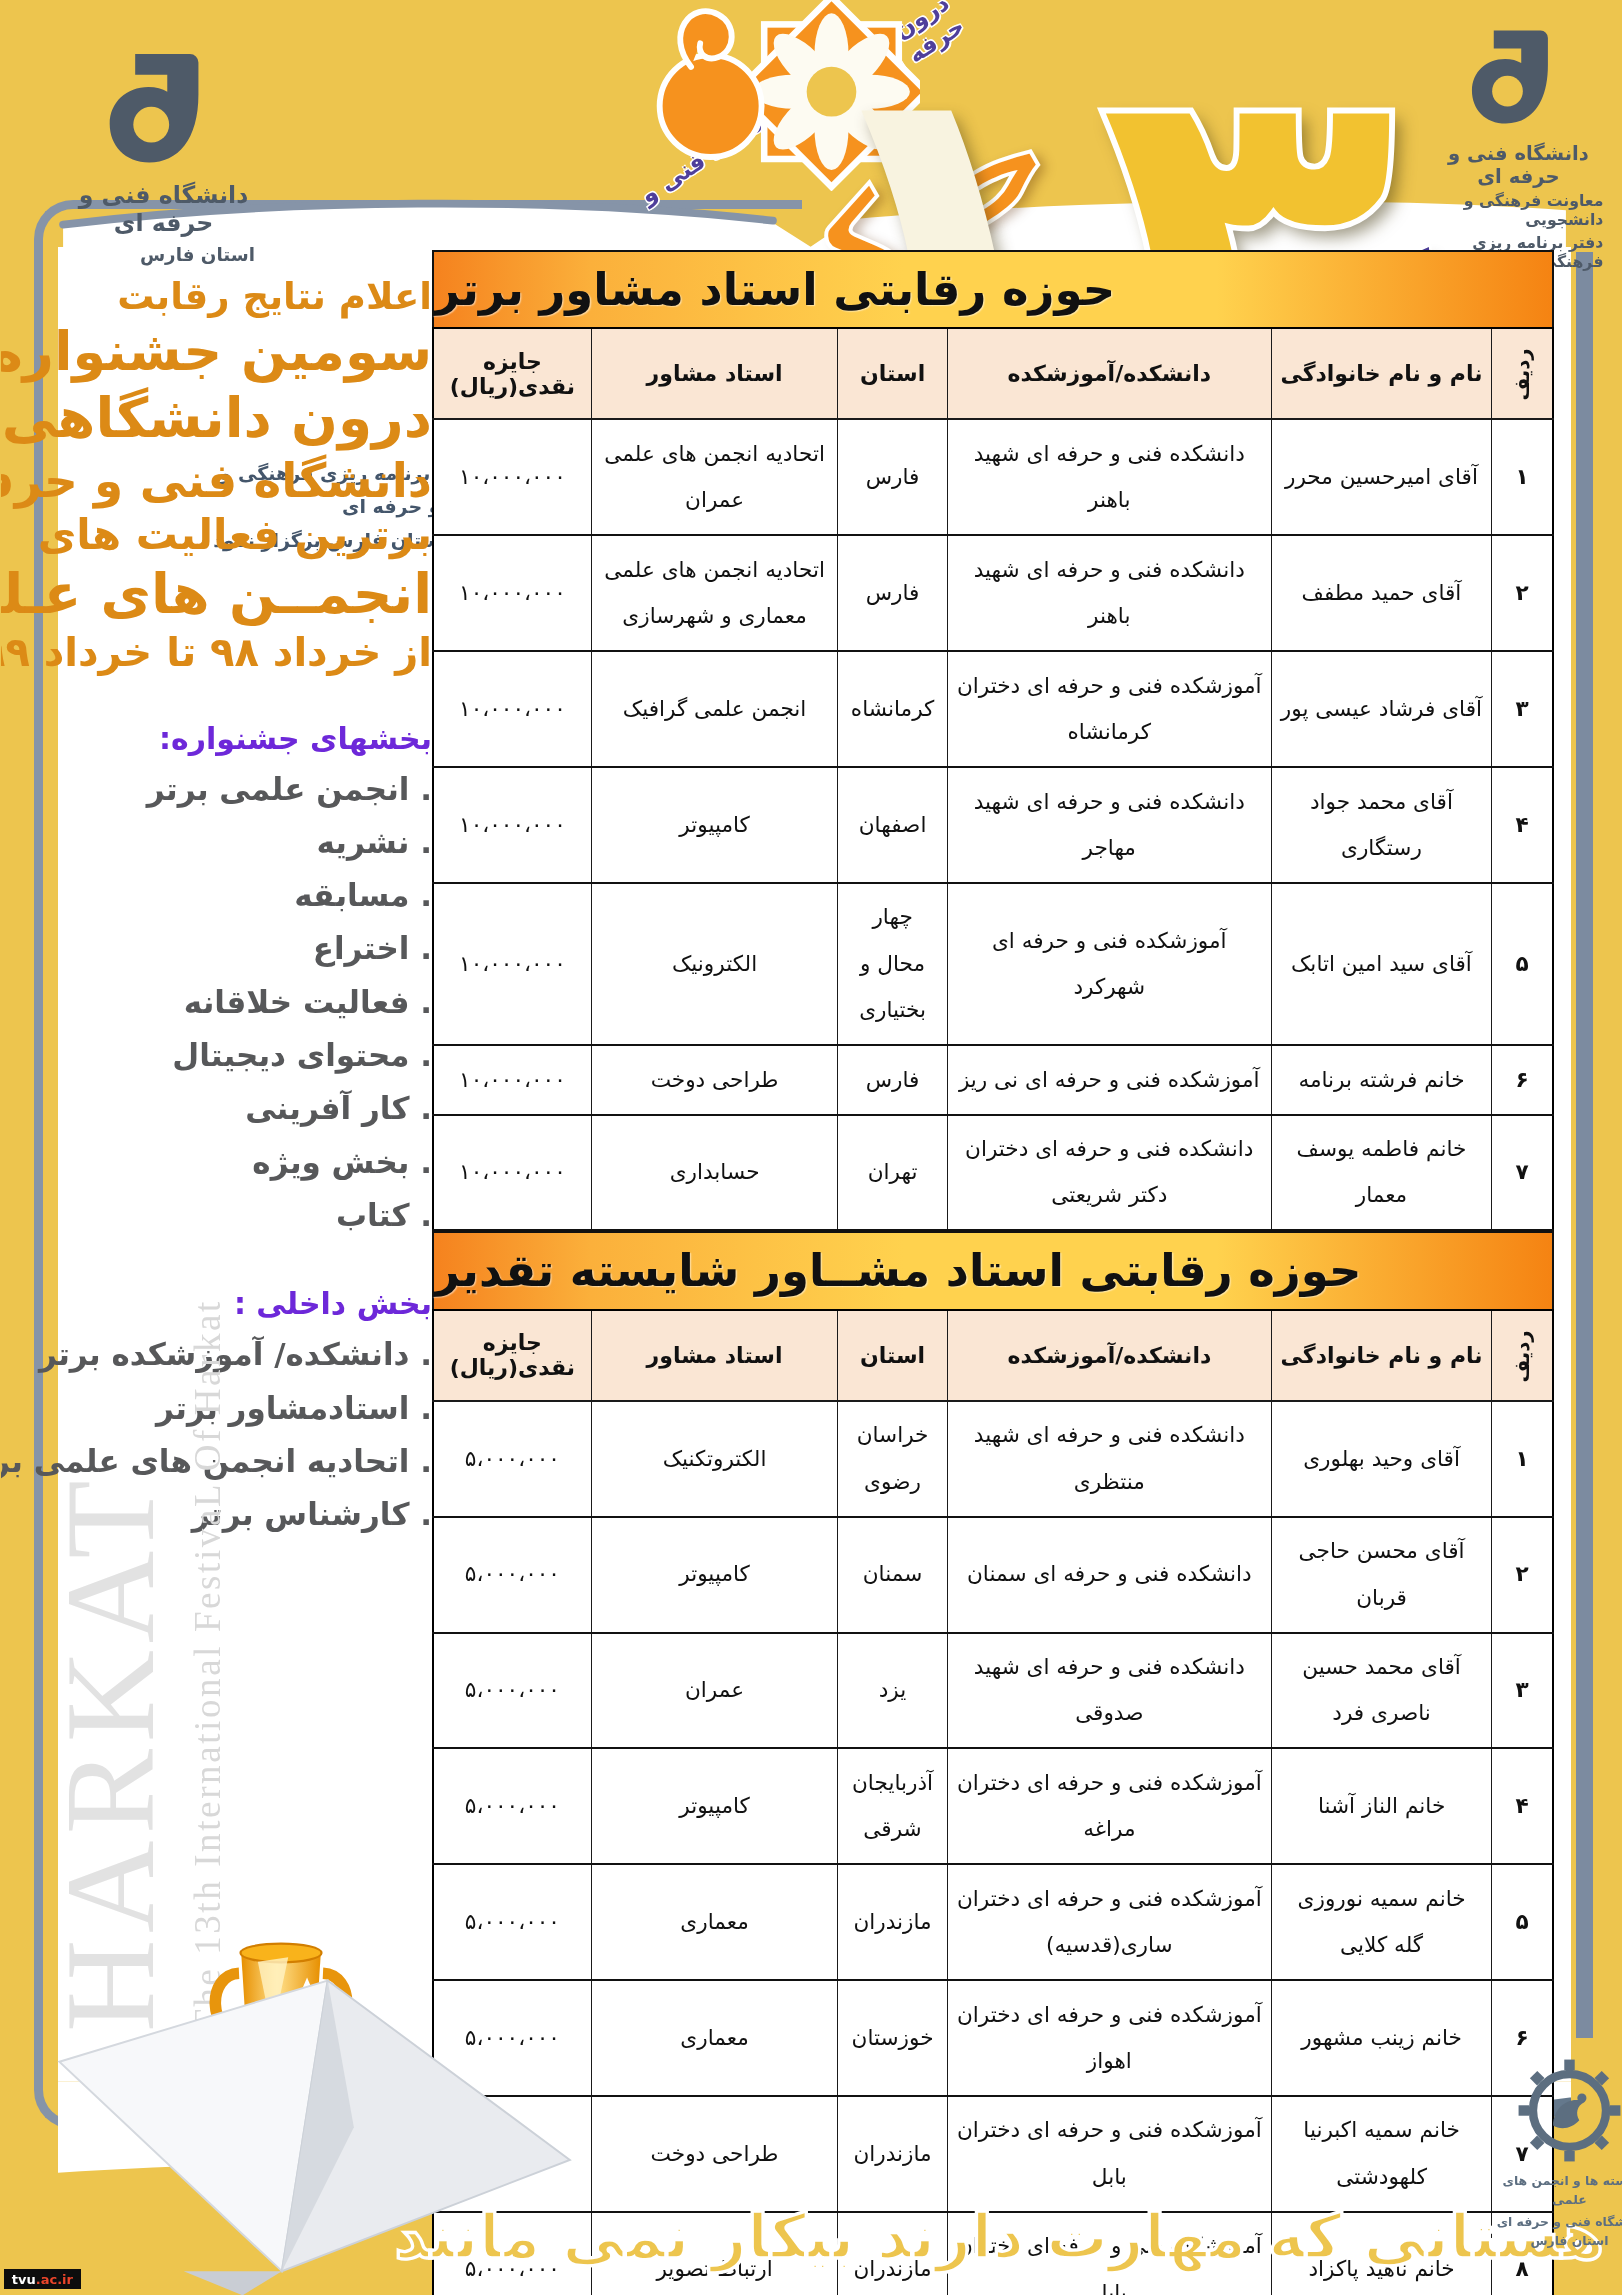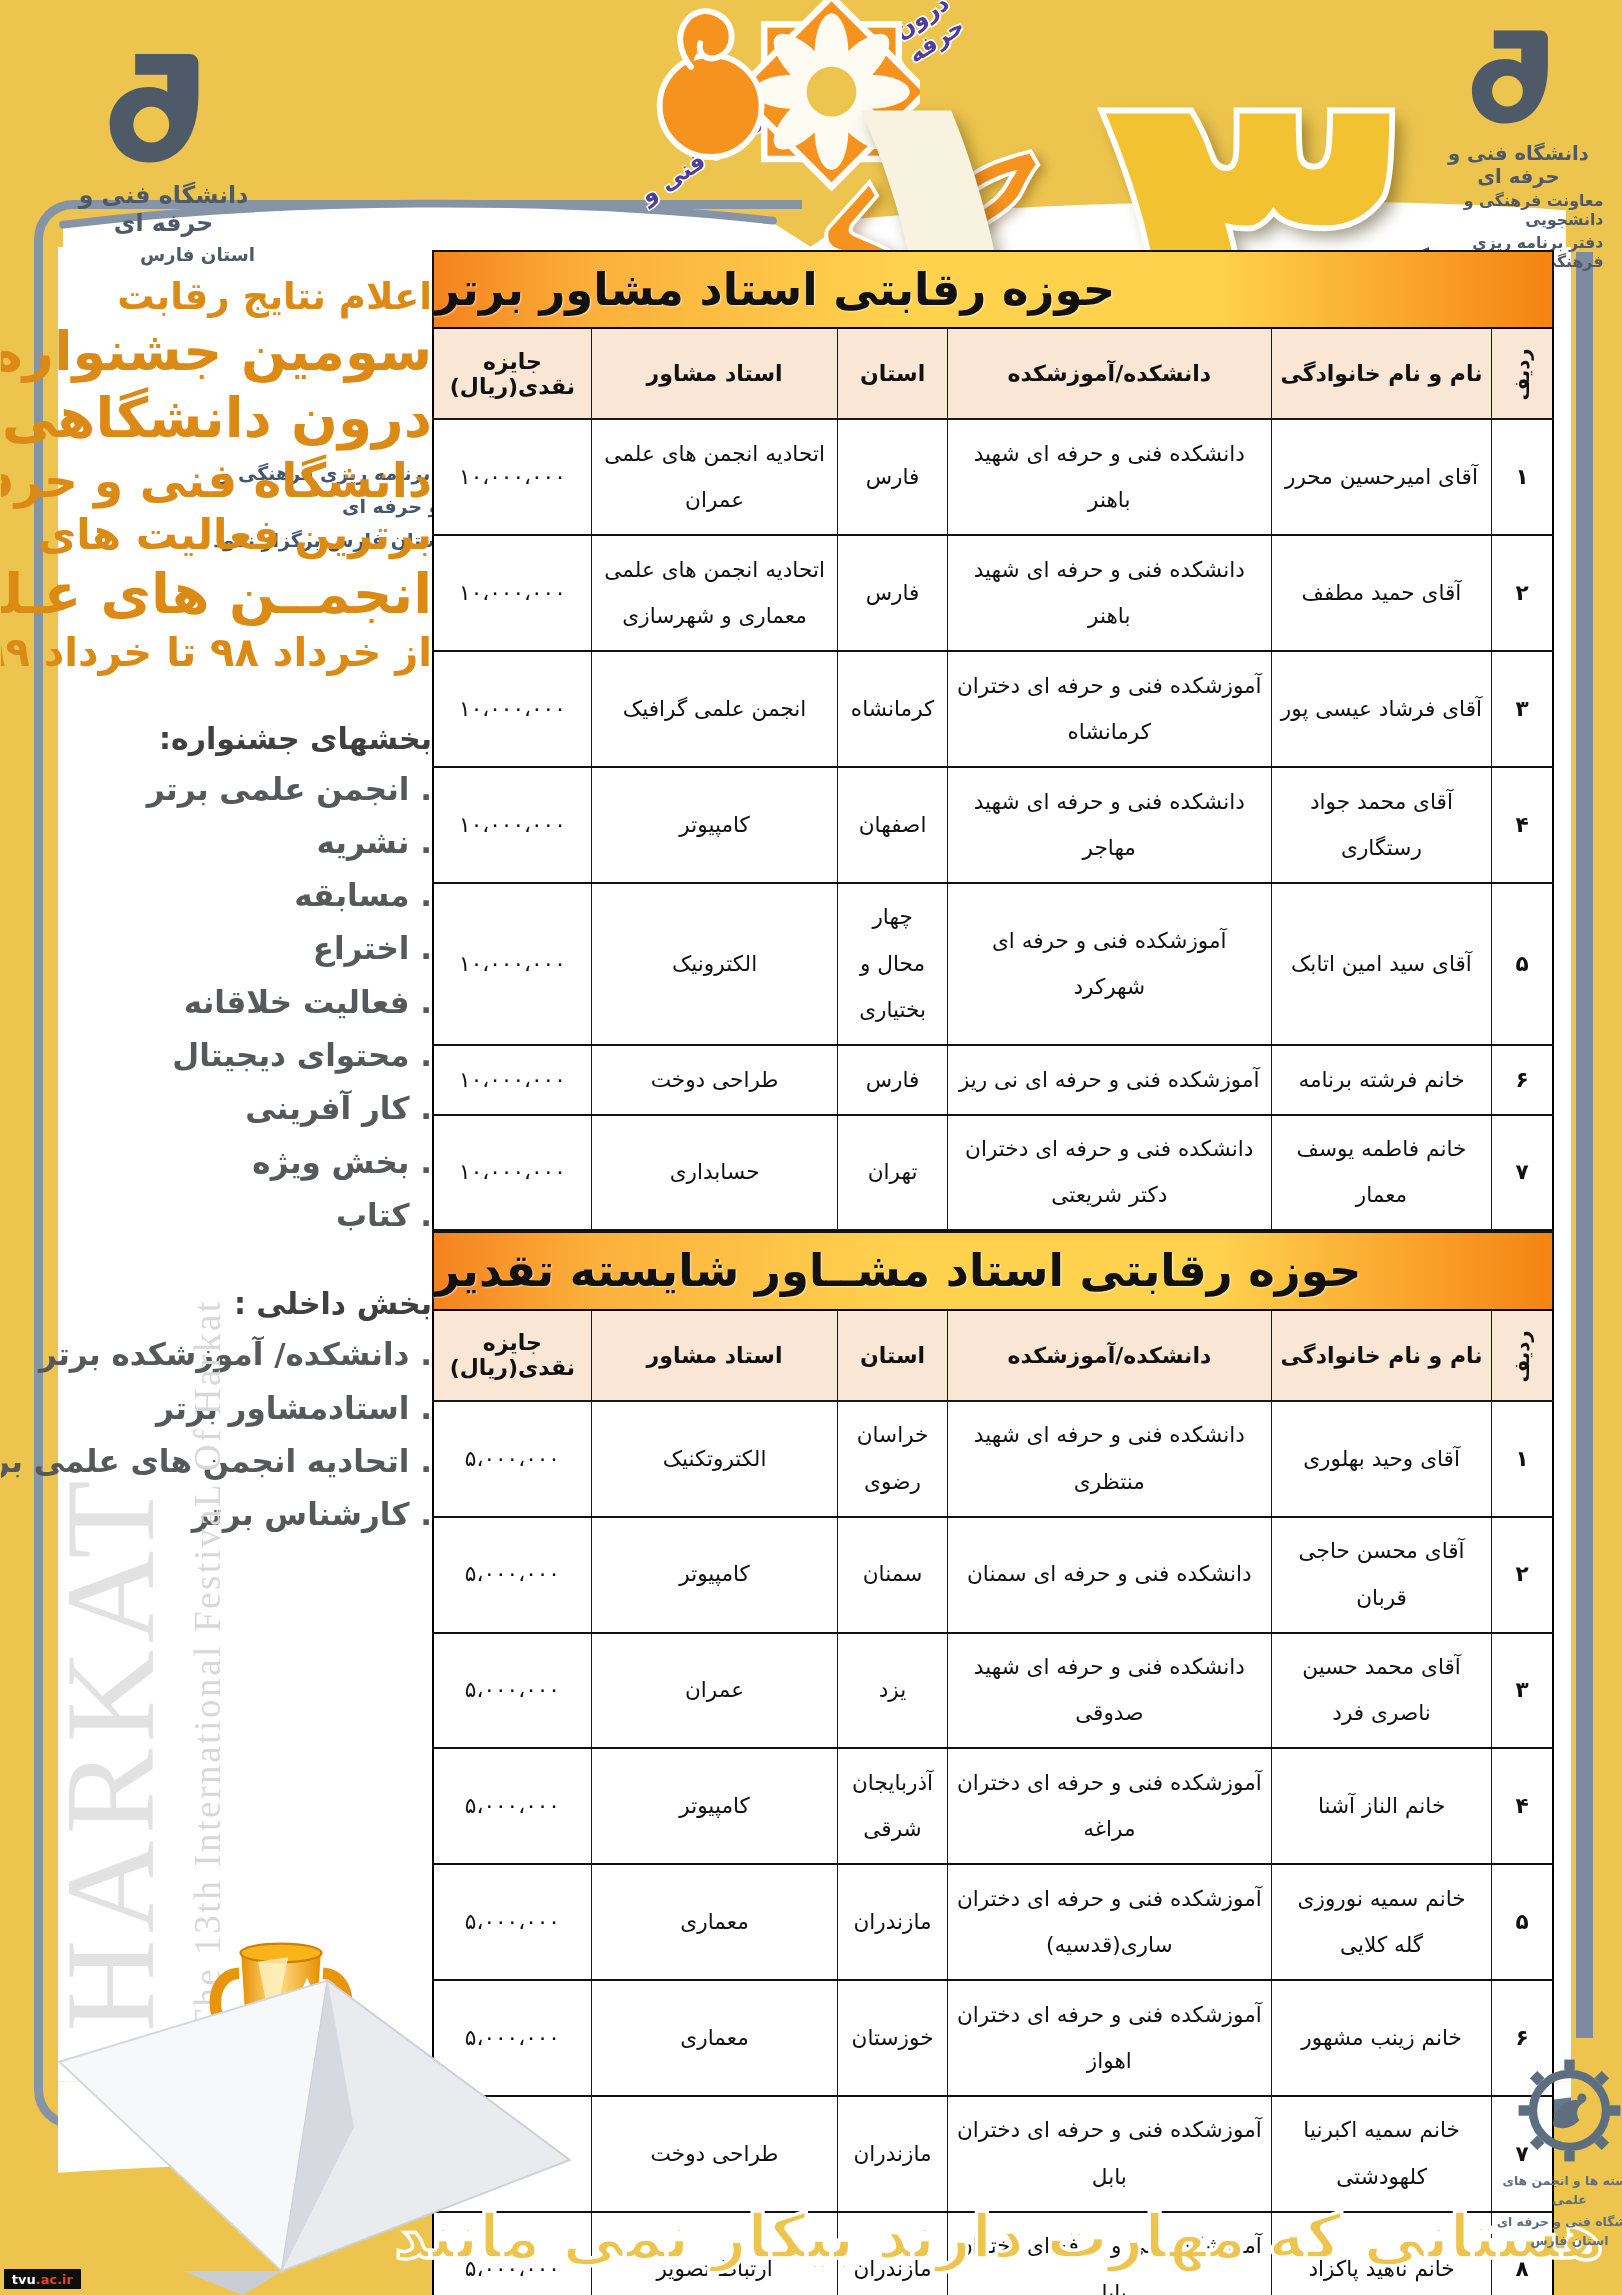--- a/index.html
+++ b/index.html
@@ -65,21 +65,21 @@
   
   .sidebar{position:absolute;left:62px;top:274px;width:370px;text-align:right;}
   .intro div{color:#DC8A16;font-weight:bold;line-height:1.22;white-space:nowrap;}
   .intro div:nth-child(1){font-size:37px;}
   .intro div:nth-child(2){font-size:54px;}
   .intro div:nth-child(3){font-size:55px;}
   .intro div:nth-child(4){font-size:47px;}
   .intro div:nth-child(5){font-size:42px;}
   .intro div:nth-child(6){font-size:55px;}
   .intro div:nth-child(7){font-size:40px;}
-  .side-title{color:#404040;font-size:30px;font-weight:bold;margin-top:38px;line-height:1.6;}
+  .side-title{color:#6d28d9;font-size:30px;font-weight:bold;margin-top:38px;line-height:1.6;}
   .side-item{color:#57585A;font-size:31px;font-weight:bold;line-height:1.72;white-space:nowrap;}
   
   .watermark{
     position:absolute;left:46px;top:2032px;width:824px;
     transform:rotate(-90deg);transform-origin:0 0;
   }
   .watermark .w1{font-family:"Liberation Serif","DejaVu Serif",serif;font-size:128px;color:#E2E2E2;letter-spacing:6.5px;line-height:1;}
   .watermark .w2{font-family:"Liberation Serif","DejaVu Serif",serif;font-size:37px;color:#D8D8D8;letter-spacing:2.6px;margin-top:11.8px;}
   
   .tables-wrap{position:absolute;left:432px;top:250px;width:1122px;}

